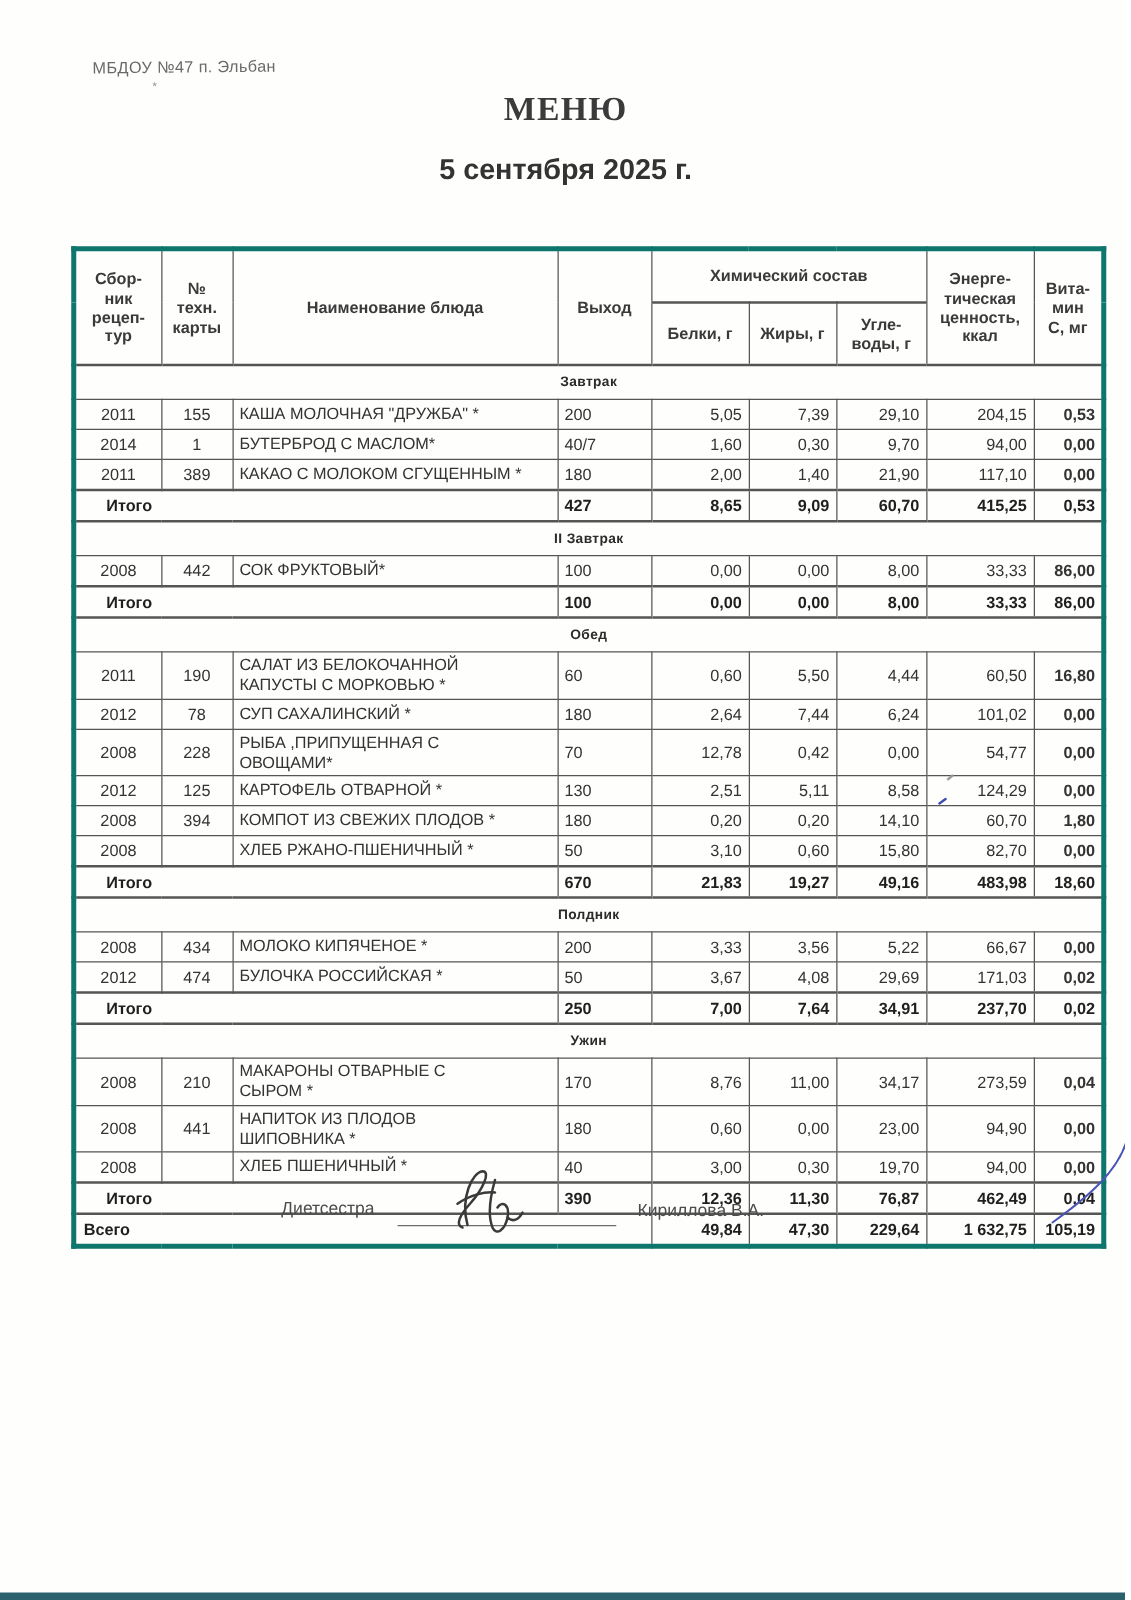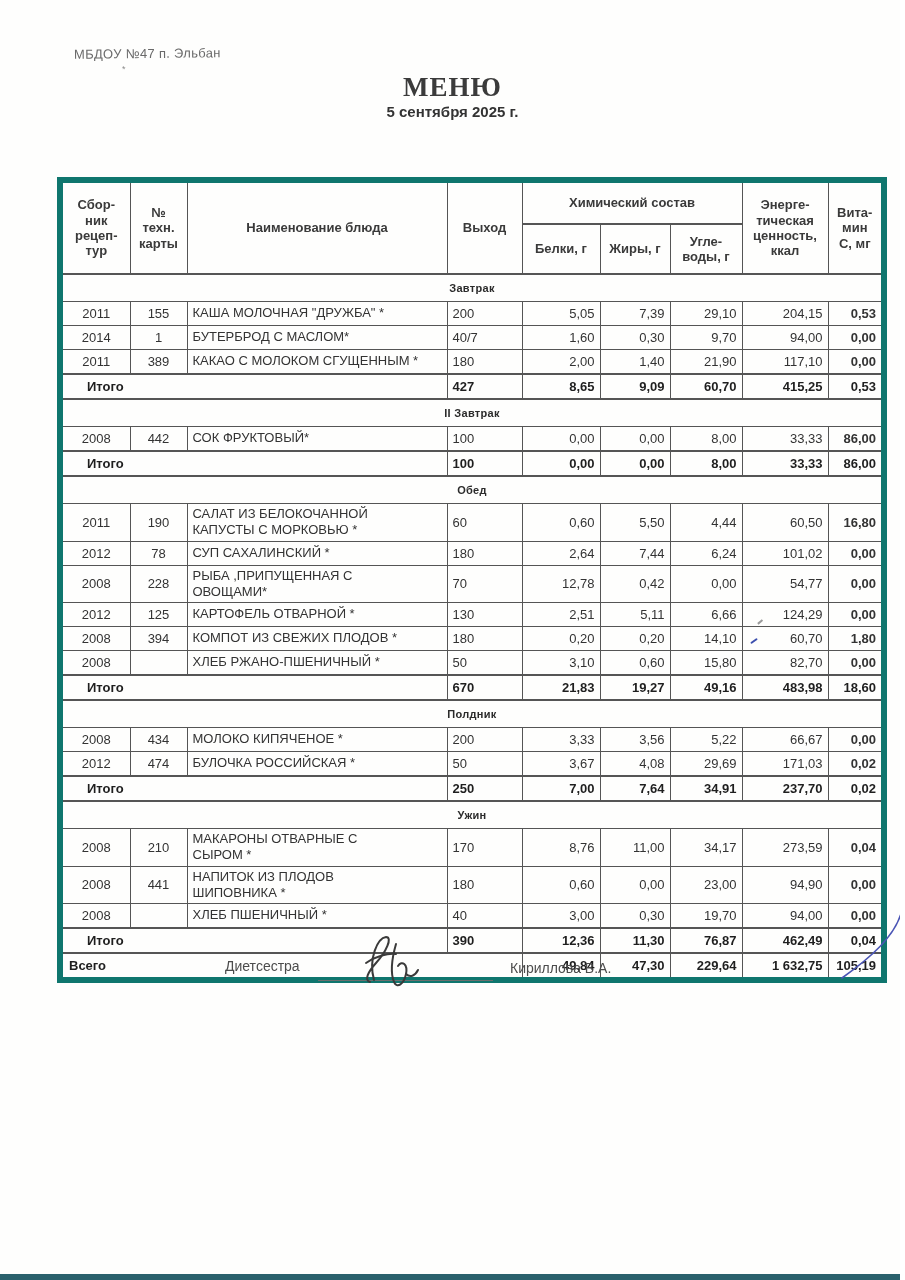--- a/index.html
+++ b/index.html
@@ -10,29 +10,29 @@
   .org-line{
     position:absolute;left:74px;top:46px;font-size:13px;color:#6a6a6a;
     letter-spacing:.3px;transform:rotate(-.6deg);
   }
   .org-mark{position:absolute;left:122px;top:64px;font-size:9px;color:#8a8a8a;}
   .title-block{position:absolute;left:0;top:72px;width:905px;text-align:center;}
   .menu-title{
     font-family:"Liberation Serif",serif;font-weight:bold;font-size:27px;
     color:#3b3b3b;letter-spacing:1px;
   }
-  .menu-date{font-weight:bold;font-size:15px;color:#333;margin-top:0;}
+  .menu-date{font-weight:bold;font-size:23px;color:#333;margin-top:19px;}
   .group-title{
     position:absolute;left:0;top:146px;width:905px;text-align:center;
     font-weight:bold;font-size:18px;color:#333;letter-spacing:.5px;
   }
   table.menu{
-    position:absolute;left:57px;top:177px;width:826px;
+    position:absolute;left:57px;top:197px;width:826px;
     border-collapse:collapse;table-layout:fixed;
-    border:6px solid #0f766e;
+    border:4px solid #0f766e;
   }
   table.menu th,table.menu td{
     border:1px solid #555;padding:2px 5px;font-size:13px;color:#333;
     overflow:hidden;
   }
   table.menu thead th{
     font-weight:bold;text-align:center;vertical-align:middle;
     white-space:pre-line;line-height:1.18;border-bottom-width:2px;color:#3a3a3a;
   }
   table.menu thead tr.h1 th{height:36px;}
@@ -219,21 +219,21 @@
           <td class="c-num">54,77</td>
           <td class="c-vitc">0,00</td>
         </tr>
         <tr class="dish-row">
           <td class="c-recipe">2012</td>
           <td class="c-tech">125</td>
           <td class="c-dish">КАРТОФЕЛЬ ОТВАРНОЙ *</td>
           <td class="c-out">130</td>
           <td class="c-num">2,51</td>
           <td class="c-num">5,11</td>
-          <td class="c-num">6,66</td>
+          <td class="c-num">8,58</td>
           <td class="c-num">124,29</td>
           <td class="c-vitc">0,00</td>
         </tr>
         <tr class="dish-row">
           <td class="c-recipe">2008</td>
           <td class="c-tech">394</td>
           <td class="c-dish">КОМПОТ ИЗ СВЕЖИХ ПЛОДОВ *</td>
           <td class="c-out">180</td>
           <td class="c-num">0,20</td>
           <td class="c-num">0,20</td>

